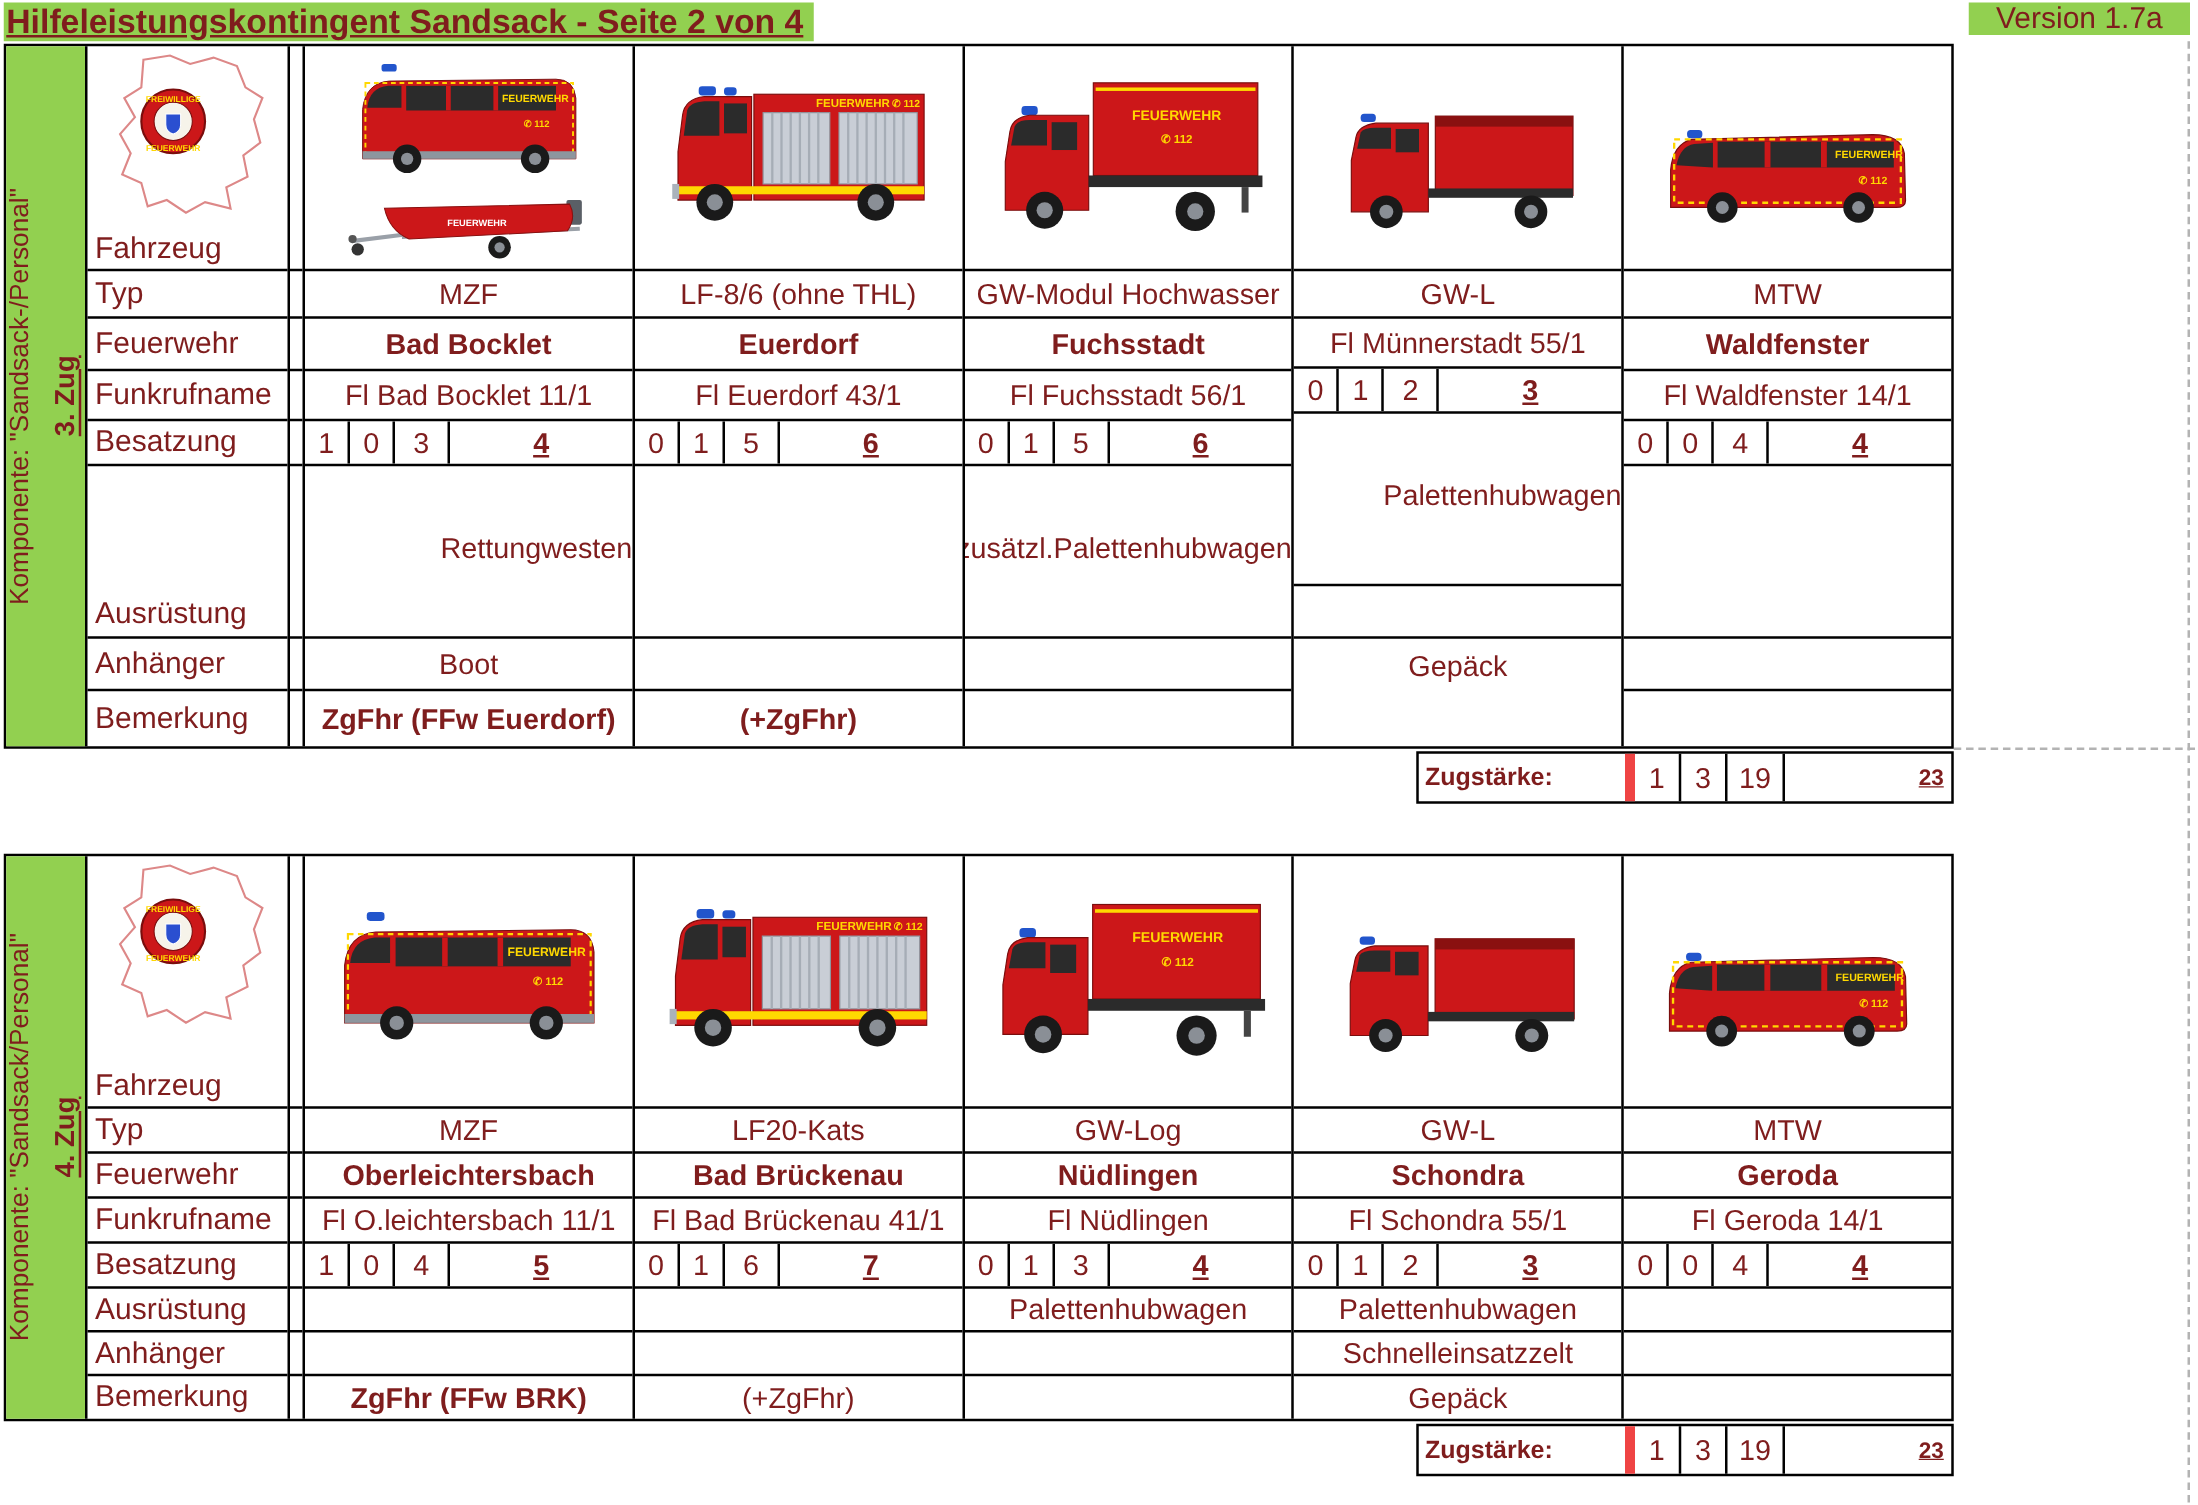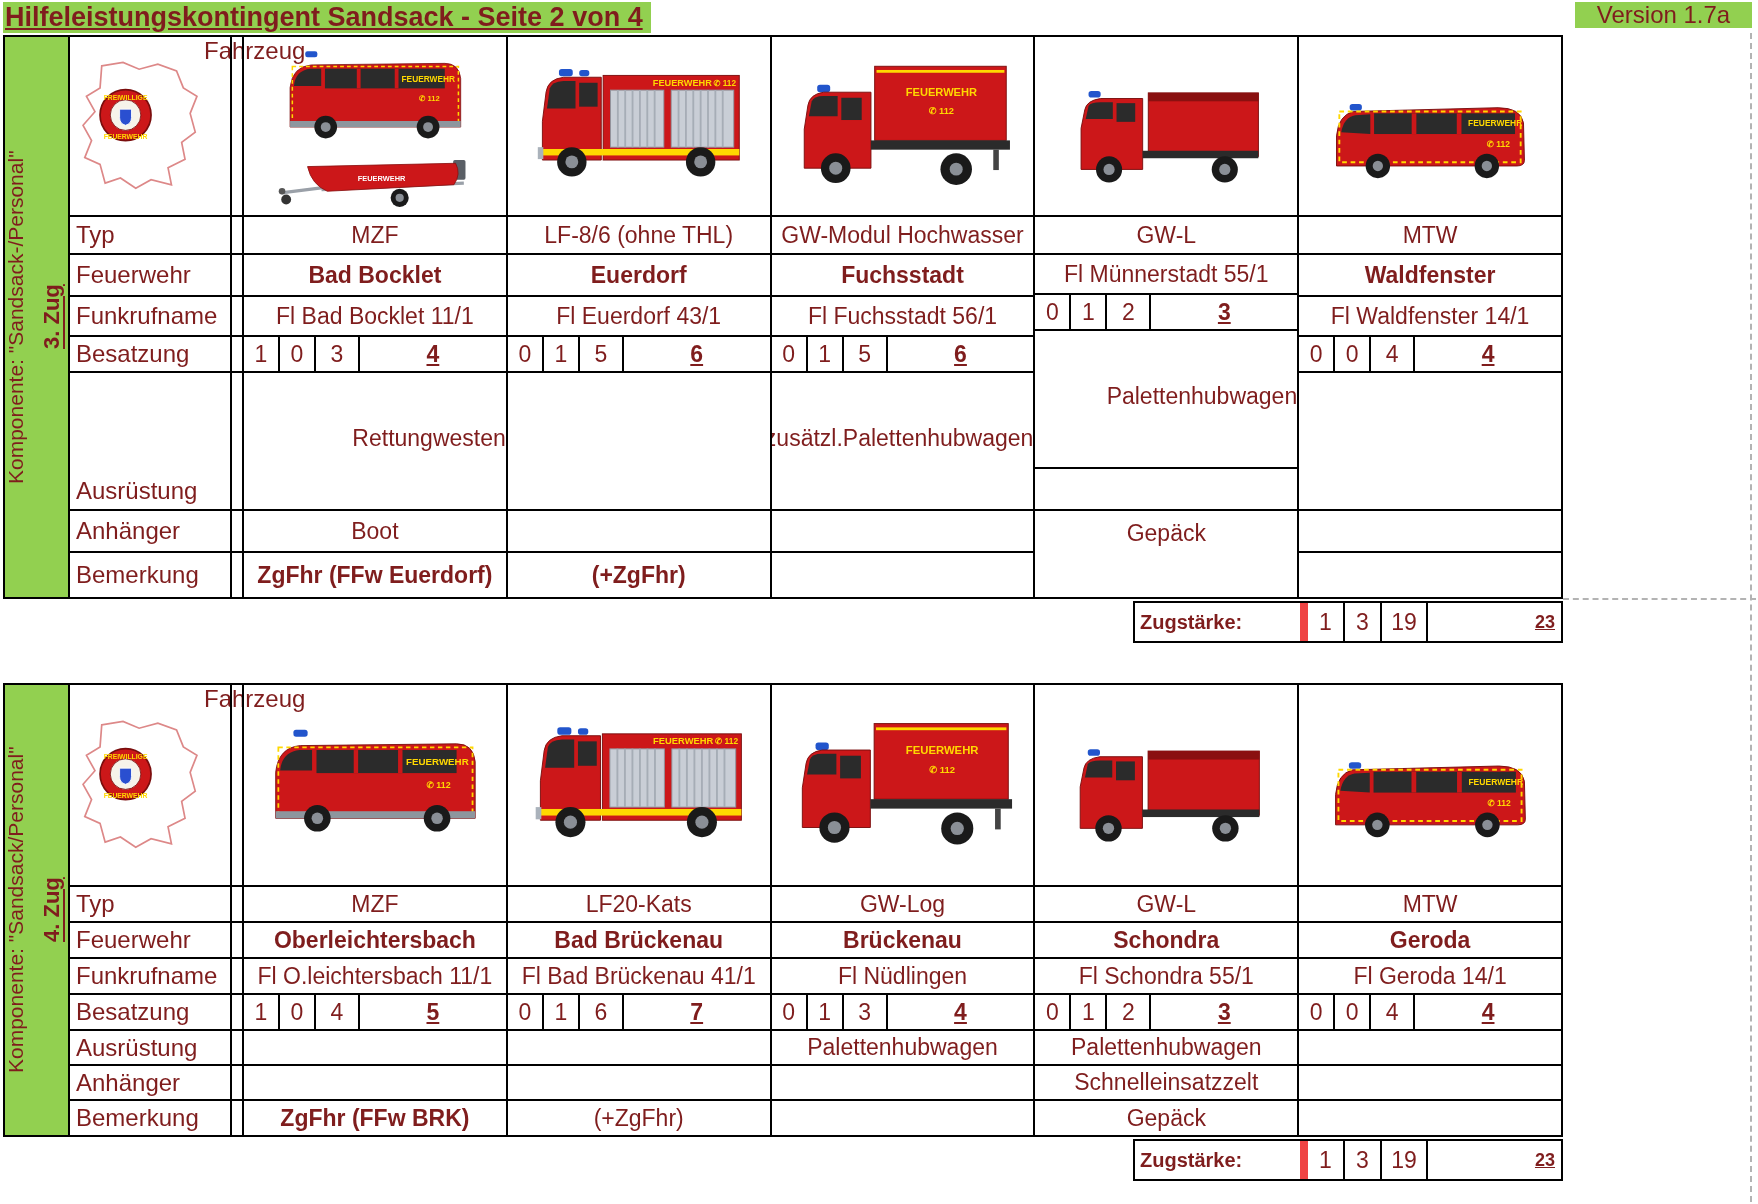--- a/index.html
+++ b/index.html
@@ -21,21 +21,21 @@
   .lcol,.ncol,.vcol{border-left:2px solid #000;box-sizing:border-box;display:flex;flex-direction:column;}
   .lcol>div,.ncol>div,.vcol>div{box-sizing:border-box;flex:none;}
   .lcol>div+div,.ncol>div+div,.vcol>div+div{border-top:2px solid #000;}
   
   #s1 .r1{height:178px} #s1 .r2{height:38px} #s1 .r3{height:42px} #s1 .r4{height:40px}
   #s1 .r5{height:36px} #s1 .r6{height:138px} #s1 .r7{height:42px} #s1 .r8{height:46px}
   #s2 .r1{height:200px} #s2 .r2{height:36px} #s2 .r3{height:36px} #s2 .r4{height:36px}
   #s2 .r5{height:36px} #s2 .r6{height:35px} #s2 .r7{height:35px} #s2 .r8{height:36px}
   
   .lc{display:flex;align-items:center;padding-left:6px;font-size:24px;white-space:nowrap;}
-  .lc.tall{align-items:flex-start;justify-content:space-between;padding-bottom:2px;}
+  .lc.tall{flex-direction:column;align-items:flex-start;justify-content:flex-end;padding-bottom:2px;}
   .lc.tall .crestwrap{align-self:center;margin-top:4px;flex:1;display:flex;align-items:flex-start;}
   .vc{display:flex;align-items:center;justify-content:center;font-size:23px;text-align:center;white-space:nowrap;overflow:hidden;}
   .vc.img{align-items:center;justify-content:center;flex-direction:column;gap:4px;}
   .vc.aus{flex-direction:row;justify-content:flex-end;align-items:center;padding-bottom:4px;line-height:1.45;}
   .b{font-weight:bold;}
   
   .bes{display:flex;padding:0;align-items:stretch;}
   .bb{width:34px;border-right:2px solid #000;display:flex;align-items:center;justify-content:center;font-size:23px;}
   .bb3{width:42px;}
   .bt{flex:1;display:flex;align-items:center;justify-content:center;font-weight:bold;text-decoration:underline;font-size:23px;}
@@ -404,21 +404,21 @@
       <div class="vc r8">(+ZgFhr)</div>
     </div>
 
     <div class="vcol">
       <div class="vc img r1">
           <svg width="222" height="142">
             <use href="#sym-boxtruck"></use>
           </svg>
         </div>
       <div class="vc r2">GW-Log</div>
-      <div class="vc r3 b">Brückenau</div>
+      <div class="vc r3 b">Nüdlingen</div>
       <div class="vc r4">Fl Nüdlingen</div>
       <div class="vc bes r5">
         <span class="bb">0</span>
         <span class="bb">1</span>
         <span class="bb bb3">3</span>
         <span class="bt">4</span>
       </div>
       <div class="vc r6">Palettenhubwagen</div>
       <div class="vc r7"></div>
       <div class="vc r8"></div>

